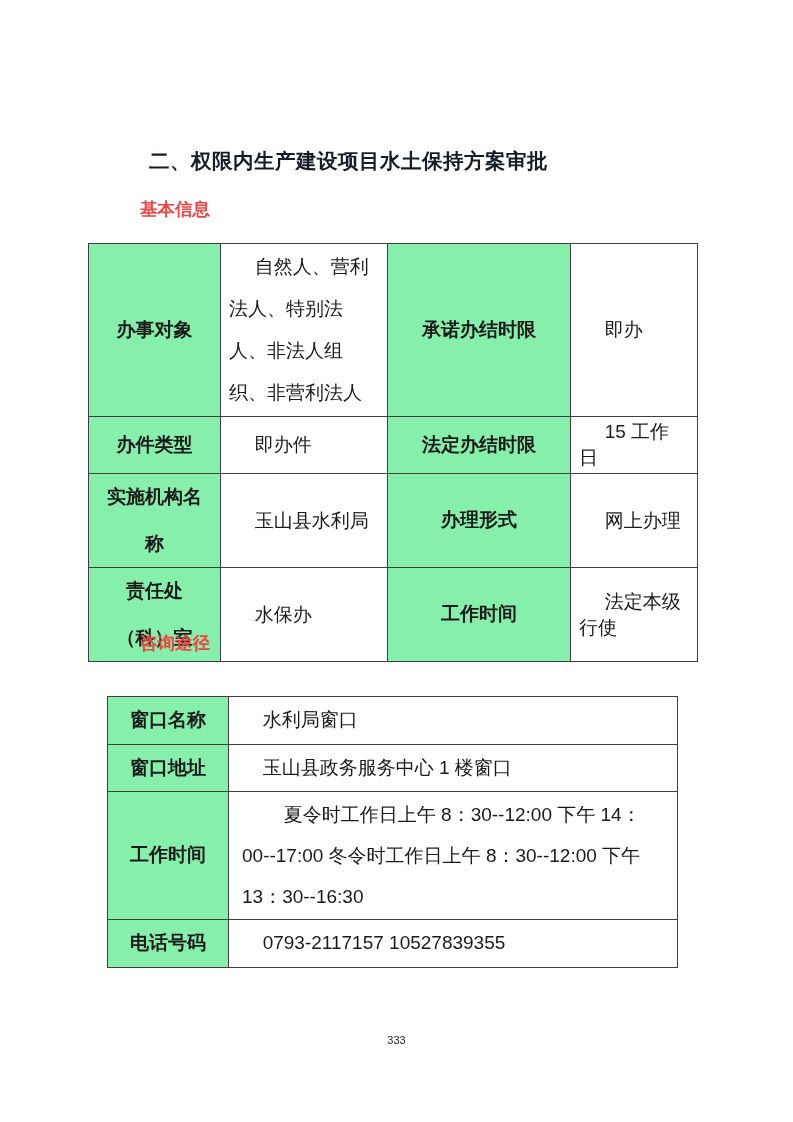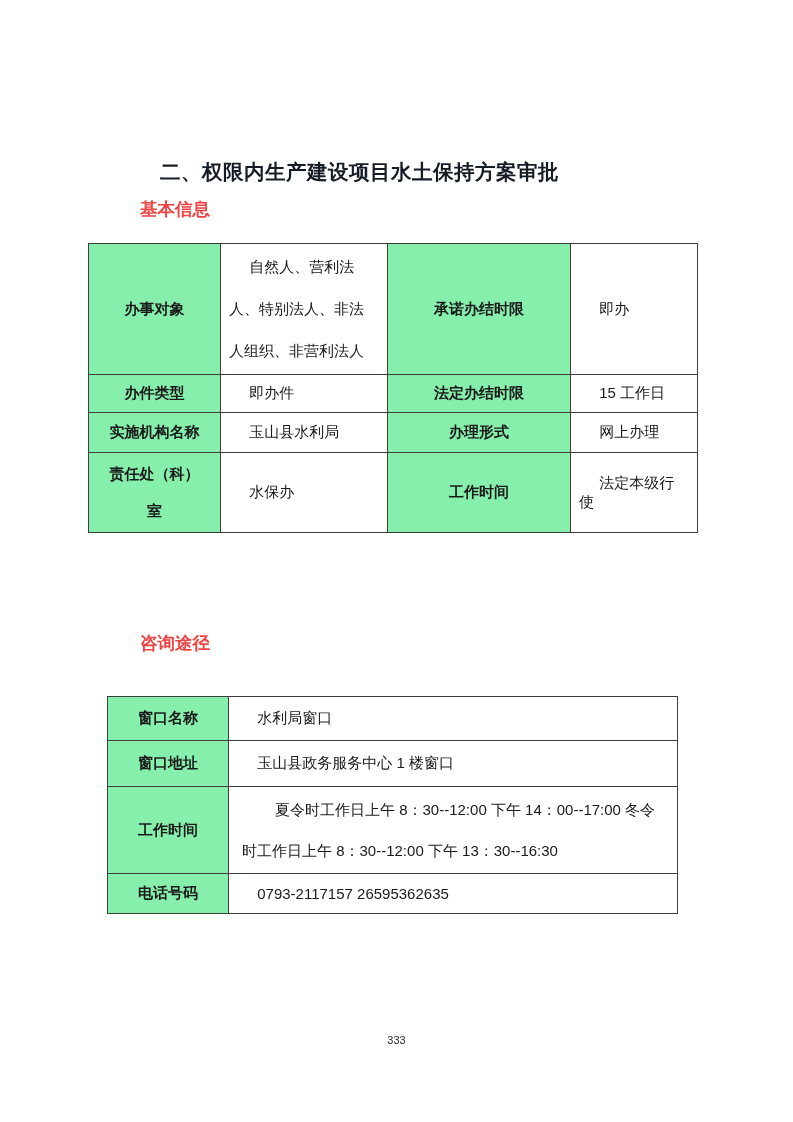--- a/index.html
+++ b/index.html
@@ -9,21 +9,21 @@
     height: 1122px;
     background: #ffffff;
     font-family: "Liberation Sans", sans-serif;
     color: #1a1a1a;
     overflow: hidden;
   }
   .doc-title {
     position: absolute;
     left: 148px;
     top: 146px;
-    margin: 12px;
+    margin: 1px;
     font-size: 20.5px;
     font-weight: bold;
     color: #161c26;
     letter-spacing: 0.5px;
     white-space: nowrap;
   }
   .section-heading {
     position: absolute;
     margin: 0;
     font-size: 17.5px;
@@ -37,21 +37,21 @@
   table {
     position: absolute;
     border-collapse: collapse;
     table-layout: fixed;
   }
   #basic-table { left: 88px; top: 243px; width: 609px; }
   #consult-table { left: 107px; top: 696px; width: 570px; border-radius: 11px; }
 
   td {
     border: 1.5px solid #3e3e3e;
-    font-size: 15px;
+    font-size: 19px;
     vertical-align: middle;
     overflow: hidden;
   }
   .hd {
     background: #86efac;
     font-weight: bold;
     text-align: center;
     line-height: 2.45;
     padding: 0 15px;
   }
@@ -143,20 +143,20 @@
     <tr>
       <td class="hd">窗口地址</td>
       <td class="vl">玉山县政务服务中心 1 楼窗口</td>
     </tr>
     <tr>
       <td class="hd">工作时间</td>
       <td class="vl ml2">夏令时工作日上午 8：30--12:00 下午 14：00--17:00 冬令时工作日上午 8：30--12:00 下午 13：30--16:30</td>
     </tr>
     <tr>
       <td class="hd">电话号码</td>
-      <td class="vl">0793-2117157 26595362635</td>
+      <td class="vl">0793-2117157 10527839355</td>
     </tr>
   </tbody>
     </table>
 
   <div class="pageno">333</div>
 
 </div>
 
 </body></html>

